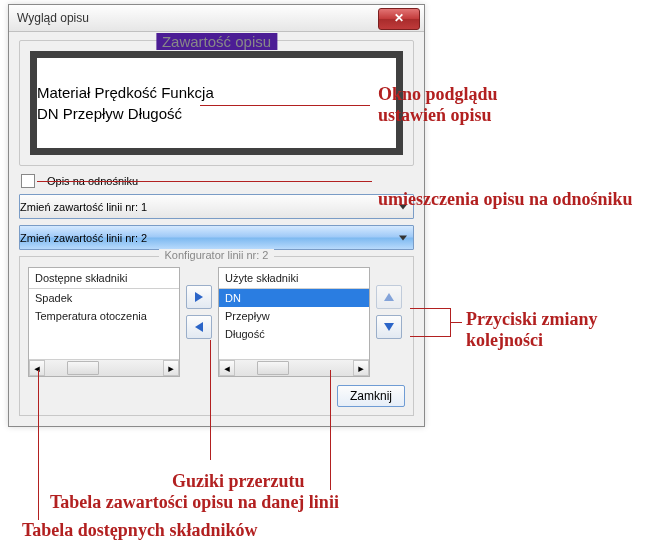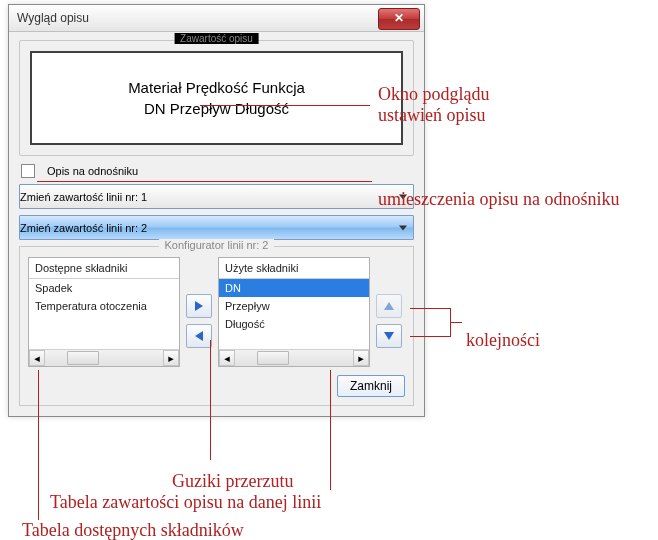--- a/index.html
+++ b/index.html
@@ -55,33 +55,33 @@
     position: relative;
     padding: 10px 10px 10px 10px;
     margin-bottom: 8px;
     background: #f0f0f0;
   }
   .groupbox .legend {
     position: absolute;
     top: -8px;
     left: 50%;
     transform: translateX(-50%);
-    background: #000000;
+    background: #4c1d95;
     padding: 0 6px;
     color: #888;
-    font-size: 10px;
+    font-size: 15px;
   }
   .preview {
     background: #fff;
-    border: 2px solid #404040;
+    border: 7px solid #404040;
     height: 90px;
     display: flex;
     flex-direction: column;
     justify-content: center;
-    align-items: center;
+    align-items: flex-start;
     font-family: Arial, sans-serif;
     font-size: 15px;
     text-align: center;
     line-height: 1.4;
   }
   .checkbox-row {
     display: flex;
     align-items: center;
     gap: 12px;
     margin: 6px 0 6px 2px;
@@ -129,21 +129,21 @@
     left: 50%;
     transform: translateX(-50%);
     background: #f0f0f0;
     padding: 0 6px;
     color: #888;
     font-size: 11px;
   }
   .cols {
     display: flex;
     gap: 6px;
-    align-items: center;
+    align-items: flex-start;
   }
   .listbox {
     border: 1px solid #b0b0b0;
     background: #fff;
     width: 150px;
   }
   .listbox .head {
     padding: 4px 6px;
     border-bottom: 1px solid #d0d0d0;
     font-size: 11px;
@@ -225,20 +225,21 @@
     font-size:12px;
   }
 
   
   .ann {
     position:absolute;
     font-family: 'Times New Roman', serif;
     color:#b22020;
     font-size:18px;
     line-height:1.15;
+    font-weight:bold;
   }
   .line {
     position:absolute;
     background:#b22020;
   }
 </style>
 </head>
 <body>
 
 <div class="dialog" data-name="dialog-window">
@@ -341,21 +342,21 @@
 <div class="ann" style="left:378px;top:168px" data-name="callout-checkbox">
   <br>
   <span data-name="callout-text">umieszczenia opisu na odnośniku</span>
 </div>
 
 <div class="line" style="left:410px;top:308px;width:40px;height:1px" data-name="callout-line"></div>
 <div class="line" style="left:410px;top:336px;width:40px;height:1px" data-name="callout-line"></div>
 <div class="line" style="left:450px;top:308px;width:1px;height:29px" data-name="callout-line"></div>
 <div class="line" style="left:450px;top:322px;width:12px;height:1px" data-name="callout-line"></div>
 <div class="ann" style="left:466px;top:309px" data-name="callout-reorder">
-  <br>
+  <span data-name="callout-text">Przyciski zmiany</span><br>
   <span data-name="callout-text">kolejności</span>
 </div>
 
 <div class="line" style="left:210px;top:340px;width:1px;height:120px" data-name="callout-line"></div>
 <div class="ann" style="left:172px;top:471px" data-name="callout-transfer">
   <span data-name="callout-text">Guziki przerzutu</span>
 </div>
 
 <div class="line" style="left:330px;top:370px;width:1px;height:120px" data-name="callout-line"></div>
 <div class="ann" style="left:50px;top:492px" data-name="callout-used-table">

